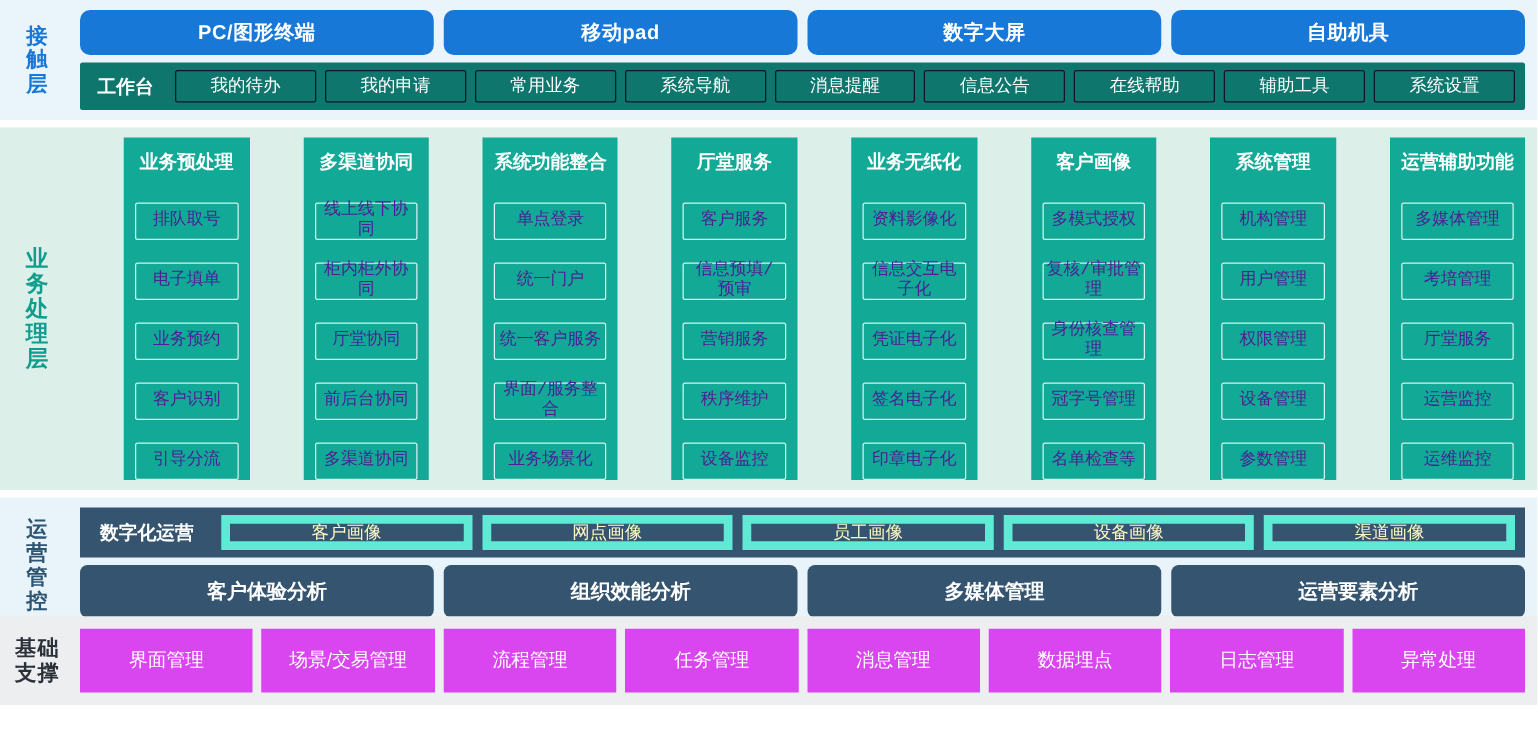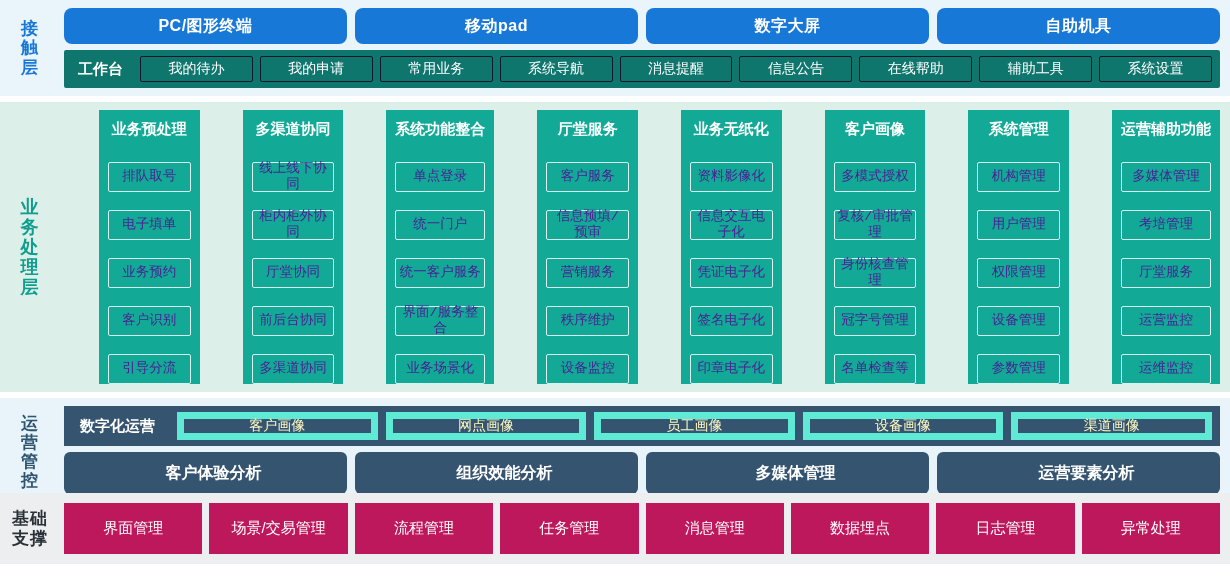--- a/index.html
+++ b/index.html
@@ -86,21 +86,21 @@
     flex: 1 1 0; background: #35546f; border-radius: 6px;
     color: #fff; font-size: 16px; font-weight: bold;
     display: flex; align-items: center; justify-content: center; padding-left: 16px;
   }
 
   
   #band-base { top: 493px; height: 71px; background: #eceef0; }
   #band-base .band-label { color: #2b3138; font-size: 17px; }
   .base-row { display: flex; gap: 7px; padding: 10px 10px 10px 4px; height: 100%; }
   .base-item {
-    flex: 1 1 0; background: #be185d; color: #fff;
+    flex: 1 1 0; background: #d946ef; color: #fff;
     font-size: 15px; display: flex; align-items: center; justify-content: center;
     white-space: nowrap;
   }
 </style>
 </head>
 <body>
 
 <div class="page">
 
   <section class="band" id="band-contact">

